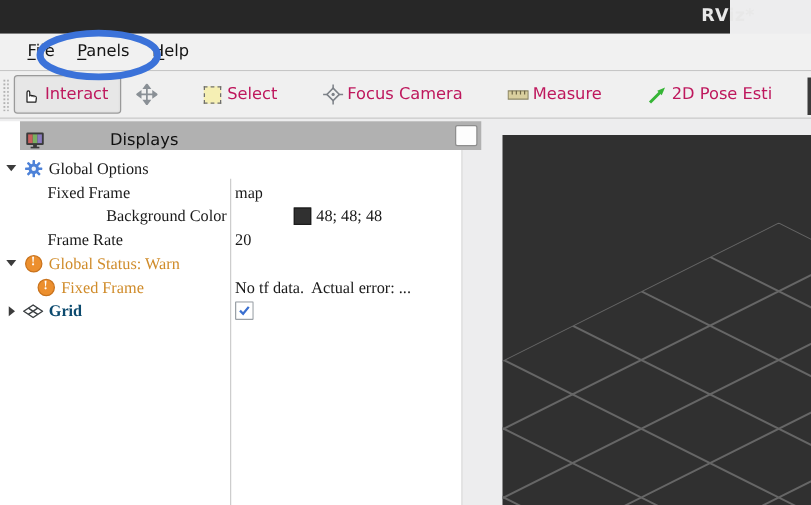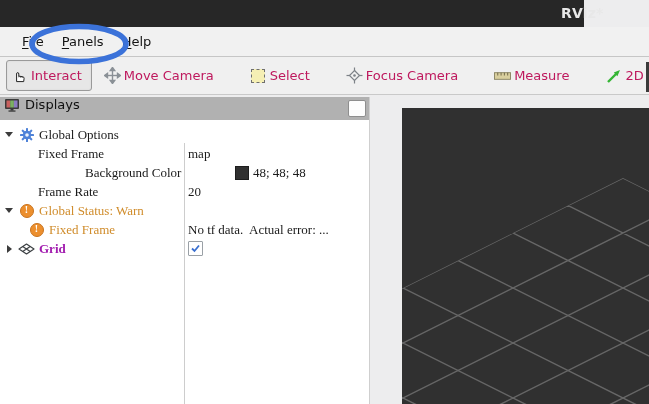--- a/index.html
+++ b/index.html
@@ -28,38 +28,38 @@
   .tool .ticon{width:17px;height:17px;display:inline-flex;align-items:center;justify-content:center;flex:0 0 auto;}
   .tool.active{background:#e7e7e7;border:1px solid #9a9a9a;border-radius:3px;
     padding:6px 9px 6px 4px;margin-right:7px;box-shadow:inset 0 0 2px rgba(0,0,0,.08);}
   .tool+.tool{margin-left:26px;}
   .tool.active+.tool{margin-left:0;}
   .select-swatch{width:12px;height:12px;background:#f5efb4;border:1px dashed #6f6f6f;}
   .right-edge-strip{position:absolute;right:0;top:5px;width:3px;height:30px;background:#3a3a3a;}
   
   .displays-panel{position:absolute;left:0;top:97px;width:369px;height:307px;background:#ffffff;
     border-right:1px solid #cfcfcf;}
-  .panel-header{position:absolute;left:0;top:0;width:100%;height:23px;background:#b1b1b1;
-    display:flex;align-items:flex-start;padding-left:4px;box-sizing:border-box;}
+  .panel-header{position:absolute;left:16px;top:0;width:100%;height:23px;background:#b1b1b1;
+    display:flex;align-items:flex-end;padding-left:4px;box-sizing:border-box;gap:47px;}
   .panel-header .ptitle{font-size:13px;color:#101010;margin-left:5px;}
   .panel-header-btn{position:absolute;right:3px;top:3px;width:16px;height:15px;background:#fdfdfd;
     border:1px solid #8e8e8e;border-radius:2px;}
   .tree{position:absolute;left:0;top:23px;right:0;bottom:0;background:#fff;font-family:Liberation Serif, serif;}
   .col-divider{position:absolute;left:184px;top:23px;bottom:0;width:1px;background:#cdcdcd;}
   .trow{position:absolute;left:0;height:19px;width:100%;display:flex;align-items:center;font-size:13px;color:#1a1a1a;}
   .rk{width:184px;flex:0 0 184px;display:flex;align-items:center;overflow:hidden;}
   .rv{padding-left:4px;display:flex;align-items:center;gap:4px;white-space:pre;overflow:hidden;}
   .exp{width:18px;flex:0 0 18px;display:flex;justify-content:center;}
   .tri-down{width:0;height:0;border-left:4px solid transparent;border-right:4px solid transparent;border-top:5px solid #3c3c3c;}
   .tri-right{width:0;height:0;border-top:4px solid transparent;border-bottom:4px solid transparent;border-left:5px solid #3c3c3c;}
   .ticon16{width:17px;height:16px;margin-right:4px;display:inline-flex;align-items:center;justify-content:center;flex:0 0 auto;}
   .indent{width:18px;flex:0 0 18px;}
   .indent2{width:20px;flex:0 0 20px;}
   .warn-text{color:#d08c2b;}
-  .grid-label{color:#a21caf;font-weight:bold;}
+  .grid-label{color:#0c4a6e;font-weight:bold;}
   .warn-badge{width:14px;height:14px;border-radius:50%;background:#ec8f2e;border:1px solid #c9731d;
     box-sizing:border-box;position:relative;flex:0 0 auto;}
   .warn-badge::after{content:"!";position:absolute;left:0;top:-1px;width:12px;text-align:center;
     color:#fff;font-size:10px;font-weight:bold;}
   .color-swatch{width:12px;height:12px;background:#303030;border:1px solid #1d1d1d;flex:0 0 auto;}
   .checkbox{width:13px;height:13px;background:#fff;border:1px solid #9aa0a6;border-radius:1px;
     display:flex;align-items:center;justify-content:center;}
   
   .viewport{position:absolute;left:402px;top:108px;width:247px;height:296px;background:#303030;}
   
@@ -99,21 +99,20 @@
           <g stroke="#8a9096" stroke-width="1.4" fill="#8a9096">
             <line x1="8.5" y1="3" x2="8.5" y2="14"></line>
               <line x1="3" y1="8.5" x2="14" y2="8.5"></line>
             <polygon points="8.5,0.5 6.3,3.5 10.7,3.5"></polygon>
               <polygon points="8.5,16.5 6.3,13.5 10.7,13.5"></polygon>
             <polygon points="0.5,8.5 3.5,6.3 3.5,10.7"></polygon>
               <polygon points="16.5,8.5 13.5,6.3 13.5,10.7"></polygon>
           </g>
         </svg>
       </span>
-      <span>Move Camera</span>
     </div>
 
     <div class="tool">
       <span class="ticon">
           <span class="select-swatch"></span>
         </span>
       <span>Select</span>
     </div>
 
     <div class="tool">

